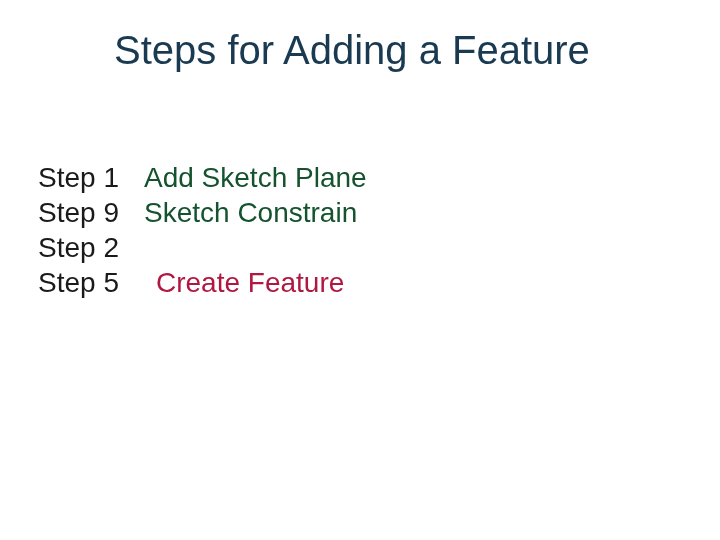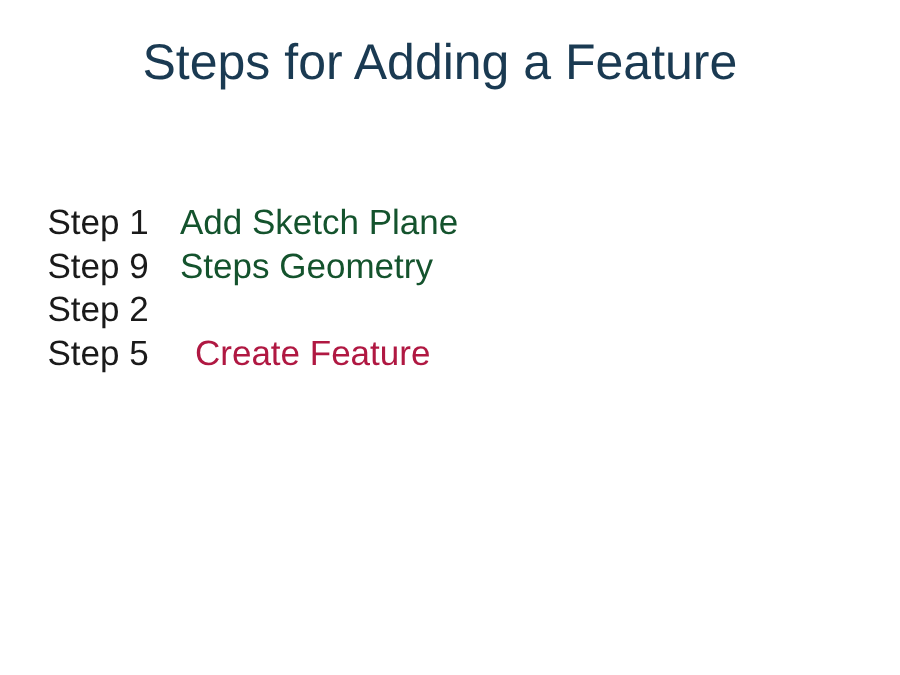--- a/index.html
+++ b/index.html
@@ -56,21 +56,21 @@
 
 <h1 class="title">Steps for Adding a Feature</h1>
 
 <div class="steps-container">
   <div class="step-row">
     <span class="step-label">Step 1</span>
     <span class="step-desc color-dark">Add Sketch Plane</span>
   </div>
   <div class="step-row">
     <span class="step-label">Step 9</span>
-    <span class="step-desc color-dark">Steps Geometry</span>
+    <span class="step-desc color-dark">Sketch Constrain</span>
   </div>
   <div class="step-row">
     <span class="step-label">Step 2</span>
   </div>
   <div class="step-row">
     <span class="step-label">Step 5</span>
     <span class="step-desc color-crimson">Create Feature</span>
   </div>
 </div>
 

